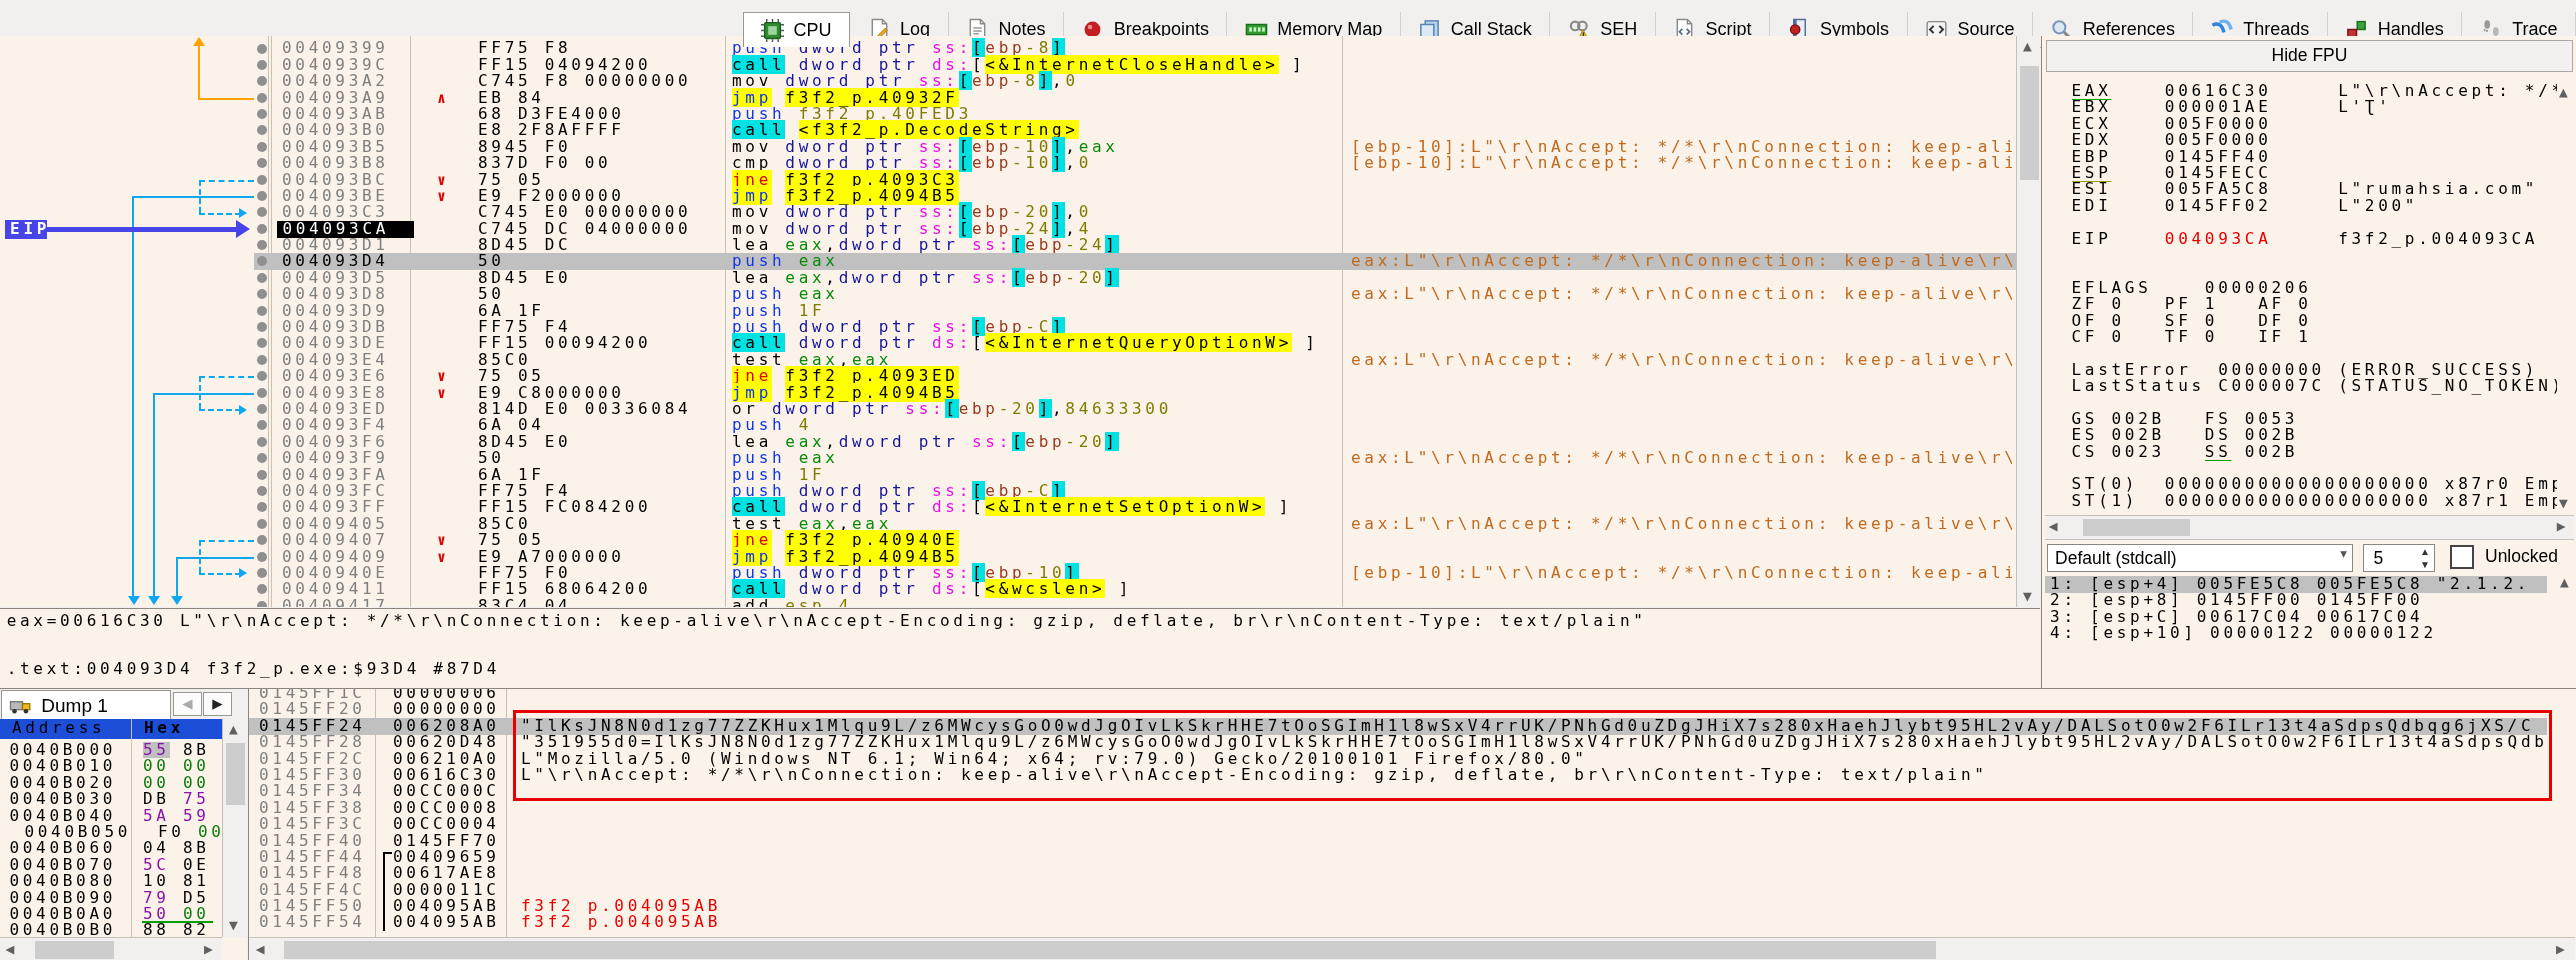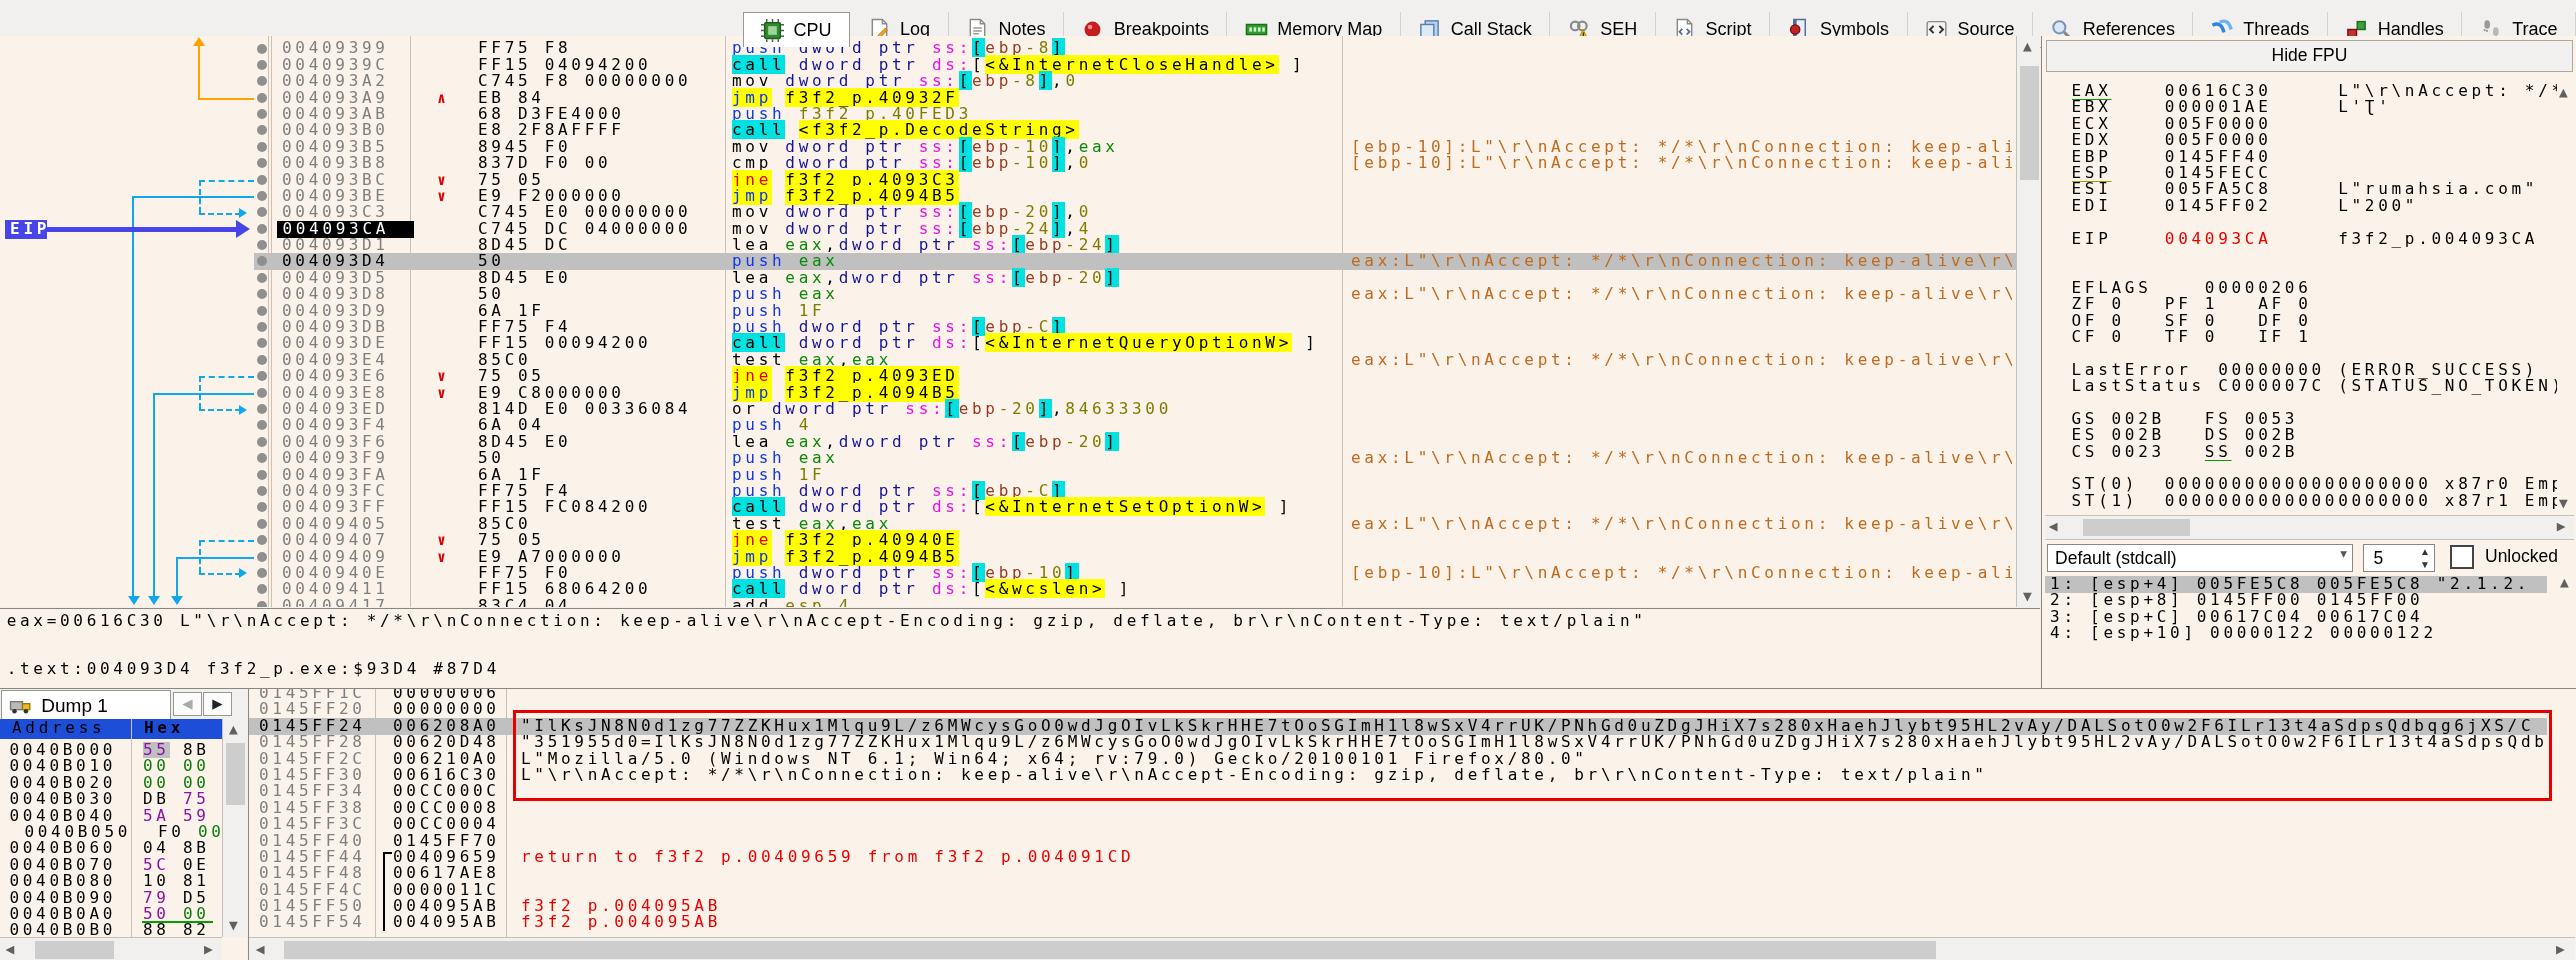--- a/index.html
+++ b/index.html
@@ -733,21 +733,20 @@
           <span class="sval m">00CC0004</span>
         </div>
         <div class="srow" style="top: 144px;">
           <span class="saddr m">0145FF40</span>
           <span class="sval m">0145FF70</span>
         </div>
         <div class="srow" style="top: 160px;">
           <span class="saddr m">0145FF44</span>
           <div style="position: absolute; left: 134px; top: 3.4px; width: 6.7px; height: 13.4px; border-left: 2px solid rgb(0, 0, 0); border-top: 2px solid rgb(0, 0, 0);"></div>
           <span class="sval m">00409659</span>
-          <span class="scomm m red">return to f3f2_p.00409659 from f3f2_p.004091CD</span>
         </div>
         <div class="srow" style="top: 176px;">
           <span class="saddr m">0145FF48</span>
           <div style="position: absolute; left: 134px; top: 0px; height: 17px; border-left: 2px solid rgb(0, 0, 0);"></div>
           <span class="sval m">00617AE8</span>
         </div>
         <div class="srow" style="top: 193px;">
           <span class="saddr m">0145FF4C</span>
           <div style="position: absolute; left: 134px; top: 0px; height: 17px; border-left: 2px solid rgb(0, 0, 0);"></div>
           <span class="sval m">0000011C</span>

